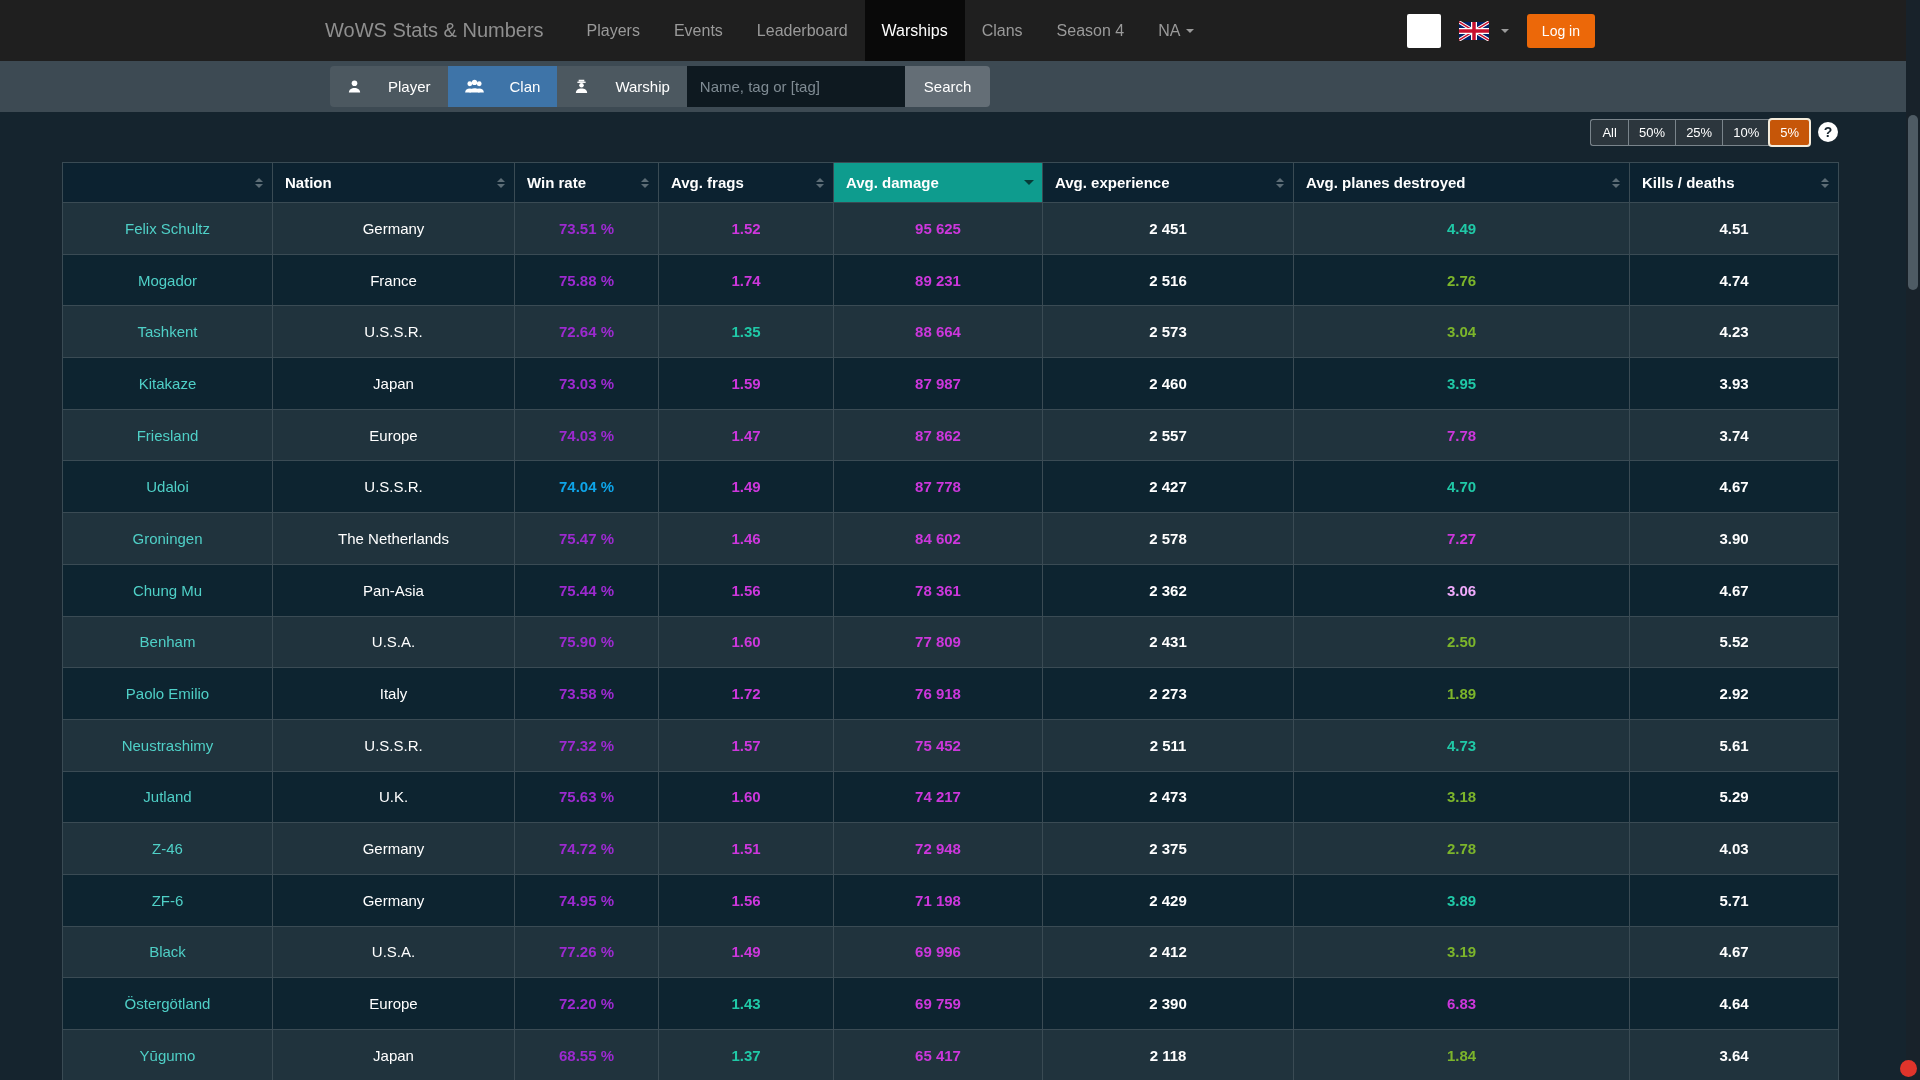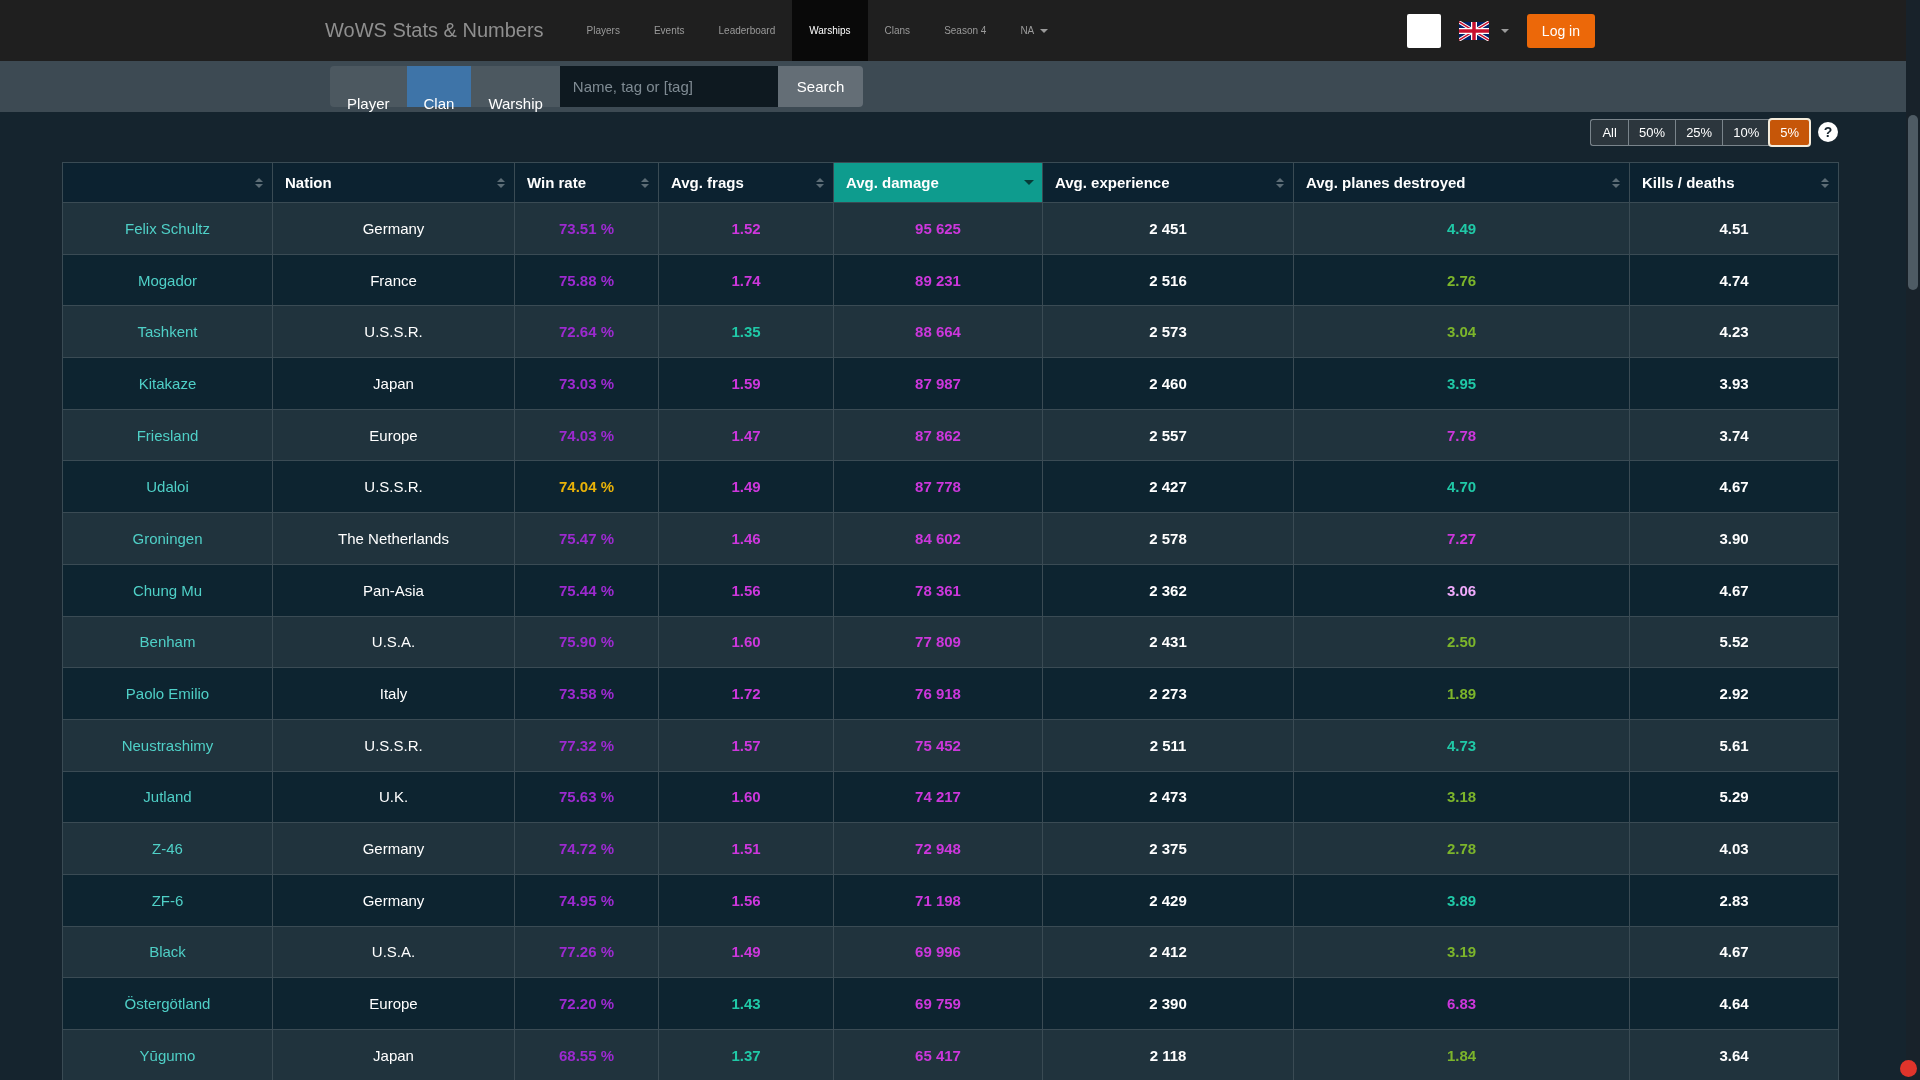--- a/index.html
+++ b/index.html
@@ -4,34 +4,34 @@
 <style>
   * { box-sizing: border-box; margin: 0; padding: 0; }
   html,body { width:1920px; height:1080px; overflow:hidden; background:#15242e;
               font-family:"Liberation Sans", sans-serif; }
 
   
   .navbar { height:61px; background:#1f1f1f; }
   .nav-inner { width:1270px; margin:0 auto; height:100%; display:flex; align-items:center; }
   .brand { color:#8f8f8f; font-size:20px; margin-right:26px; white-space:nowrap; cursor:pointer; }
   .nav-items { display:flex; height:100%; }
-  .nav-item { display:flex; align-items:center; padding:8px 17px; color:#9a9a9a; font-size:10px; cursor:pointer; white-space:nowrap; }
+  .nav-item { display:flex; align-items:center; padding:8px 17px; color:#9a9a9a; font-size:16px; cursor:pointer; white-space:nowrap; }
   .nav-item.active { background:#090909; color:#ffffff; }
   .caret { display:inline-block; width:0; height:0; border:4px solid transparent; border-top-color:#9a9a9a; margin-left:6px; margin-top:4px; }
   .nav-right { margin-left:auto; display:flex; align-items:center; gap:18px; }
   .white-square { width:34px; height:34px; background:#ffffff; border-radius:2px; cursor:pointer; }
   .flag-wrap { display:flex; align-items:center; gap:6px; cursor:pointer; }
   .login-btn { background:#ec6809; color:#fff; font-size:14px; padding:9px 15px; border:none; border-radius:3px; cursor:pointer; }
 
   
   .searchbar { height:51px; background:#3d4a53; }
   .search-inner { width:1270px; margin:0 auto; height:100%; display:flex; align-items:center; }
   .mode-group { display:flex; margin-left:5px; }
-  .mode-btn { height:41px; display:flex; align-items:center; gap:13px; padding:16px 17px;
-              background:#4c5860; color:#fff; font-size:15px; border:none; cursor:pointer;flex-direction:column; }
+  .mode-btn { height:41px; display:flex; align-items:center; gap:26px; padding:16px 17px;
+              background:#4c5860; color:#fff; font-size:15px; border:none; cursor:pointer; }
   .mode-btn:first-child { border-radius:4px 0 0 4px; }
   .mode-btn.active { background:#3e74a8; }
   .mode-btn svg { display:block; }
   .search-input { height:41px; width:218px; background:#0e1920; border:none; outline:none;
                   color:#c7d0d6; font-size:15px; padding:0 13px; }
   .search-input::placeholder { color:#7f8b93; }
   .search-btn { height:41px; padding:0 19px; background:#646e76; color:#fff; font-size:15px;
                 border:none; border-radius:0 4px 4px 0; cursor:pointer; }
 
   
@@ -268,21 +268,21 @@
           <td class="cell-num" style="color: rgb(157, 42, 208);">74.03 %</td>
           <td class="cell-num" style="color: rgb(205, 55, 220);">1.47</td>
           <td class="cell-num" style="color: rgb(205, 55, 220);">87 862</td>
           <td class="cell-num" style="color: rgb(255, 255, 255);">2 557</td>
           <td class="cell-num" style="color: rgb(205, 55, 220);">7.78</td>
           <td class="cell-num" style="color: rgb(255, 255, 255);">3.74</td>
         </tr>
         <tr class="row-even">
           <td><a class="ship-link">Udaloi</a></td>
           <td>U.S.S.R.</td>
-          <td class="cell-num" style="color: #eab308;">74.04 %</td>
+          <td class="cell-num" style="color: #0ea5e9;">74.04 %</td>
           <td class="cell-num" style="color: rgb(205, 55, 220);">1.49</td>
           <td class="cell-num" style="color: rgb(205, 55, 220);">87 778</td>
           <td class="cell-num" style="color: rgb(255, 255, 255);">2 427</td>
           <td class="cell-num" style="color: rgb(32, 201, 167);">4.70</td>
           <td class="cell-num" style="color: rgb(255, 255, 255);">4.67</td>
         </tr>
         <tr class="row-odd">
           <td><a class="ship-link">Groningen</a></td>
           <td>The Netherlands</td>
           <td class="cell-num" style="color: rgb(157, 42, 208);">75.47 %</td>
@@ -353,21 +353,21 @@
           <td class="cell-num" style="color: rgb(255, 255, 255);">4.03</td>
         </tr>
         <tr class="row-even">
           <td><a class="ship-link">ZF-6</a></td>
           <td>Germany</td>
           <td class="cell-num" style="color: rgb(157, 42, 208);">74.95 %</td>
           <td class="cell-num" style="color: rgb(205, 55, 220);">1.56</td>
           <td class="cell-num" style="color: rgb(205, 55, 220);">71 198</td>
           <td class="cell-num" style="color: rgb(255, 255, 255);">2 429</td>
           <td class="cell-num" style="color: rgb(32, 201, 167);">3.89</td>
-          <td class="cell-num" style="color: rgb(255, 255, 255);">2.83</td>
+          <td class="cell-num" style="color: rgb(255, 255, 255);">5.71</td>
         </tr>
         <tr class="row-odd">
           <td><a class="ship-link">Black</a></td>
           <td>U.S.A.</td>
           <td class="cell-num" style="color: rgb(157, 42, 208);">77.26 %</td>
           <td class="cell-num" style="color: rgb(205, 55, 220);">1.49</td>
           <td class="cell-num" style="color: rgb(205, 55, 220);">69 996</td>
           <td class="cell-num" style="color: rgb(255, 255, 255);">2 412</td>
           <td class="cell-num" style="color: rgb(124, 181, 43);">3.19</td>
           <td class="cell-num" style="color: rgb(255, 255, 255);">4.67</td>

